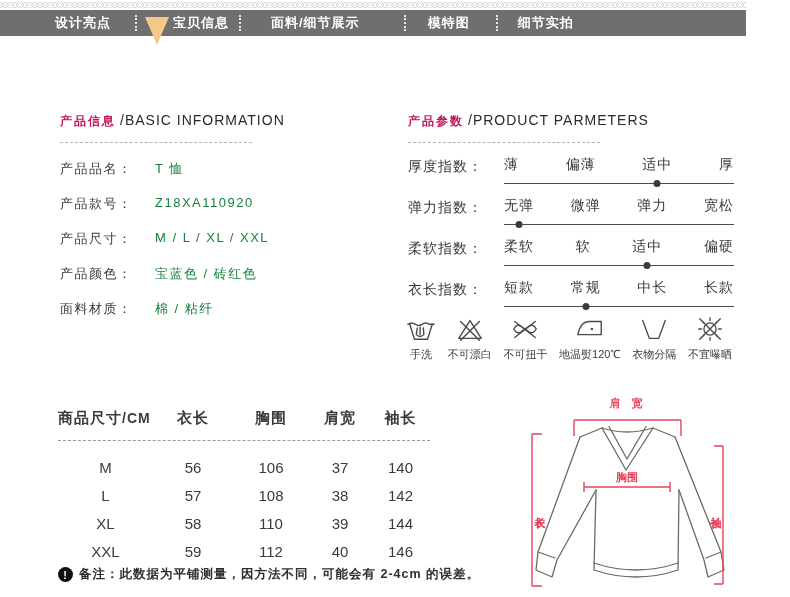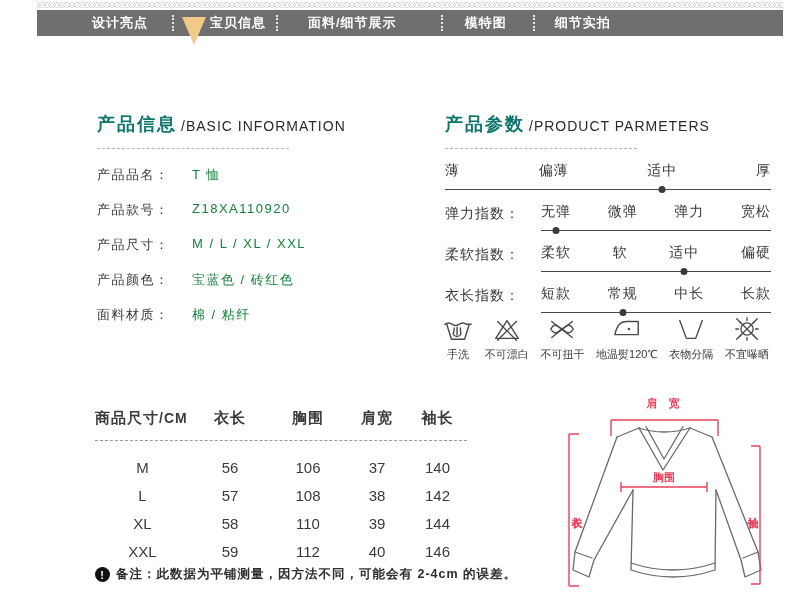--- a/index.html
+++ b/index.html
@@ -1,38 +1,38 @@
 <!DOCTYPE html>
 <html><head>
 <meta charset="utf-8">
 <style>
   html,body{margin:0;padding:0;background:#fff;}
   .page{position:relative;width:746px;height:597px;background:#fff;overflow:hidden;
-        font-family:"Liberation Sans",sans-serif;color:#3a3a3a;margin-left:37px;}
+        font-family:"Liberation Sans",sans-serif;color:#3a3a3a;}
 
   
   .chain{position:absolute;top:0;left:0;right:0;height:10px;background:#fff;
     background-image:
       radial-gradient(5px 3.5px at 5px 5px, rgba(0,0,0,0) 60%, #c3c3c3 66%, rgba(0,0,0,0) 84%),
       radial-gradient(5px 3.5px at 5px 5px, rgba(0,0,0,0) 60%, #c3c3c3 66%, rgba(0,0,0,0) 84%);
     background-size:10px 10px,10px 10px;background-position:0 0,5px 0;background-repeat:repeat-x;}
   .navbar{position:absolute;top:10px;left:0;right:0;height:26px;background:#6f6f6f;
     display:flex;align-items:center;color:#fff;}
   .tab{font-size:13px;font-weight:bold;letter-spacing:1px;white-space:nowrap;cursor:pointer;}
   .sep{width:0;height:16px;border-left:2px dotted rgba(255,255,255,.85);}
   .m1{margin-left:55px}.m2{margin-left:24px}.m3{margin-left:8px}.m4{margin-left:10px}
   .m5{margin-left:30px}.m6{margin-left:44px}.m7{margin-left:22px}.m8{margin-left:26px}.m9{margin-left:20px}
   .tabgroup{display:flex;align-items:center;gap:4px;}
   .tri{width:0;height:0;border-left:12px solid transparent;border-right:12px solid transparent;
        border-top:28px solid #f2c987;position:relative;top:8px;}
 
   
   .sec{position:absolute;}
   .sec-head{display:flex;align-items:flex-end;gap:4px;}
-  .sec-title{font-size:18px;font-weight:bold;color:#0f766e;letter-spacing:2px;font-family:Liberation Mono, monospace;}
+  .sec-title{font-size:12px;font-weight:bold;color:#be185d;letter-spacing:2px;font-family:Liberation Mono, monospace;}
   .sec-sub{font-size:14px;font-weight:normal;color:#2a2a2a;letter-spacing:1px;padding-bottom:2px;text-align:right;}
   .dash{border:none;border-top:1px dashed #b3b3b3;width:192px;margin:12px 0 0 0;}
 
   
   #info{left:60px;top:112px;width:320px;}
   .info-row{display:flex;margin-top:17px;font-size:13px;letter-spacing:1.5px;}
   .info-row .lbl{width:95px;flex-shrink:0;}
   .info-row .val{color:#15803d;}
 
   
@@ -119,20 +119,21 @@
   </section>
 
   <section class="sec" id="params">
     <div class="sec-head">
       <span class="sec-title">产品参数</span>
       <span class="sec-sub">/PRODUCT PARMETERS</span>
     </div>
     <hr class="dash">
 
     <div class="param-row">
+      <span class="param-label">厚度指数：</span>
       <div class="opts">
         <span class="opt">薄</span>
         <span class="opt">偏薄</span>
         <span class="opt sel">适中</span>
         <span class="opt">厚</span>
       </div>
     </div>
     <div class="param-row">
       <span class="param-label">弹力指数：</span>
       <div class="opts">

